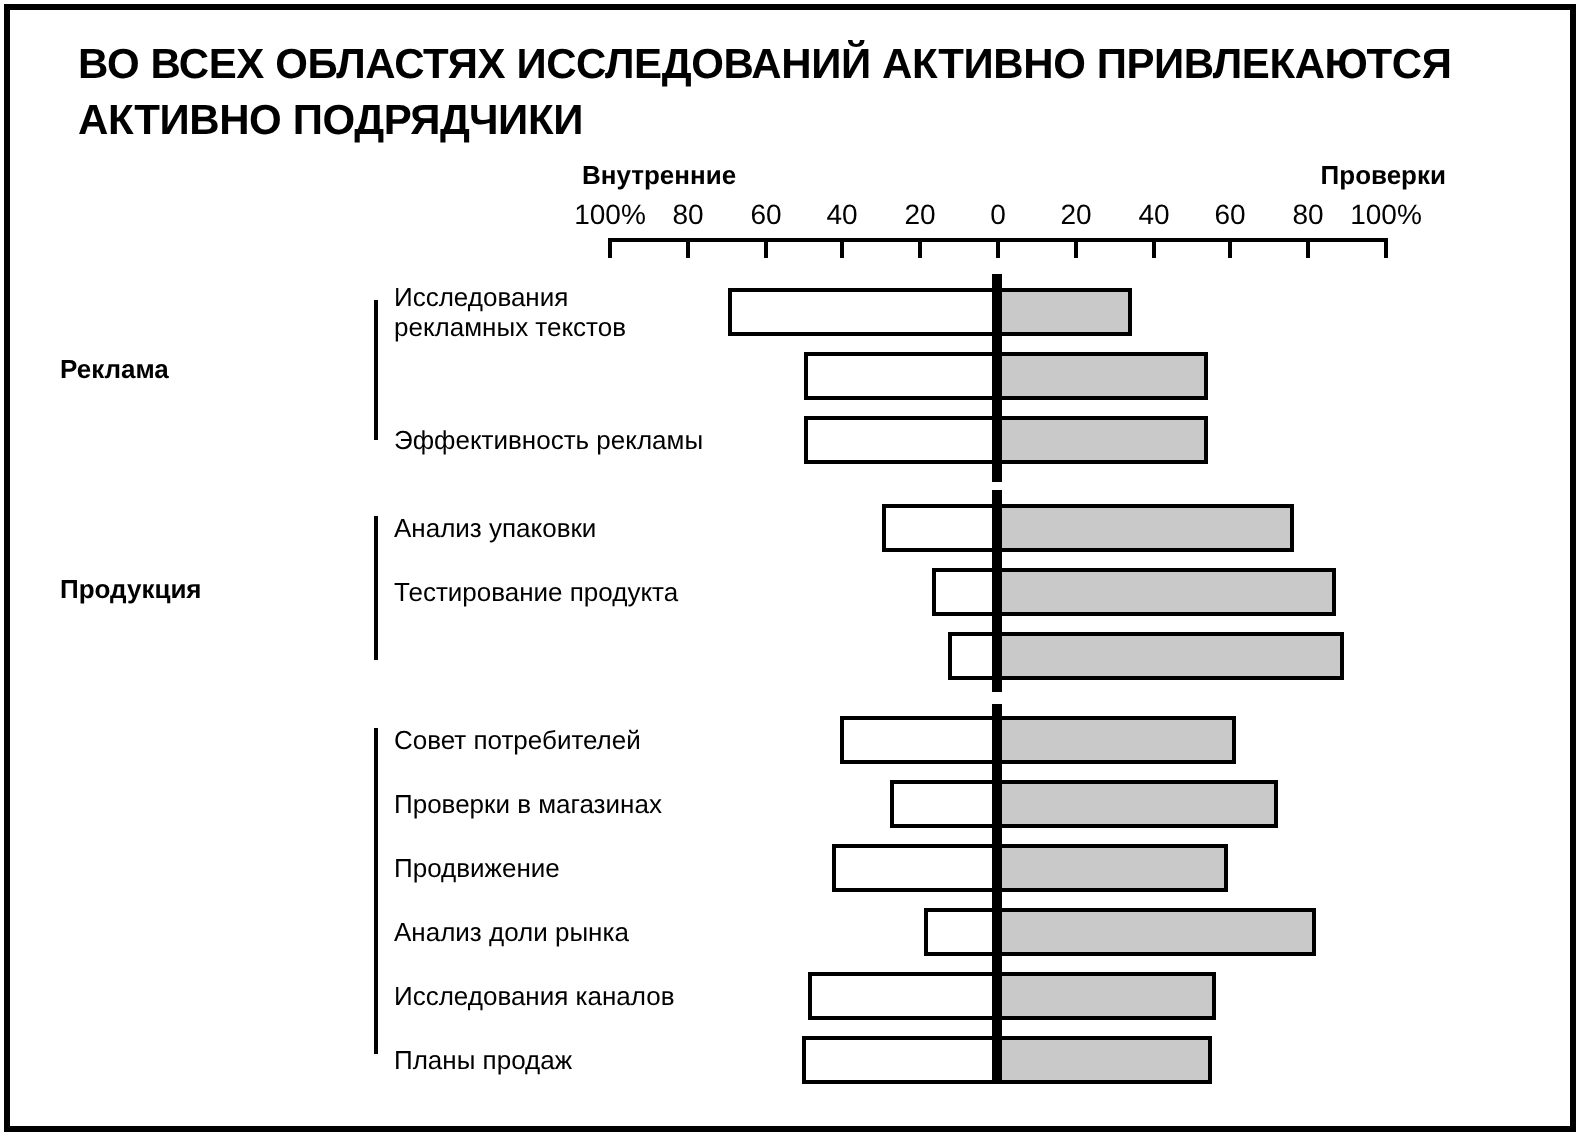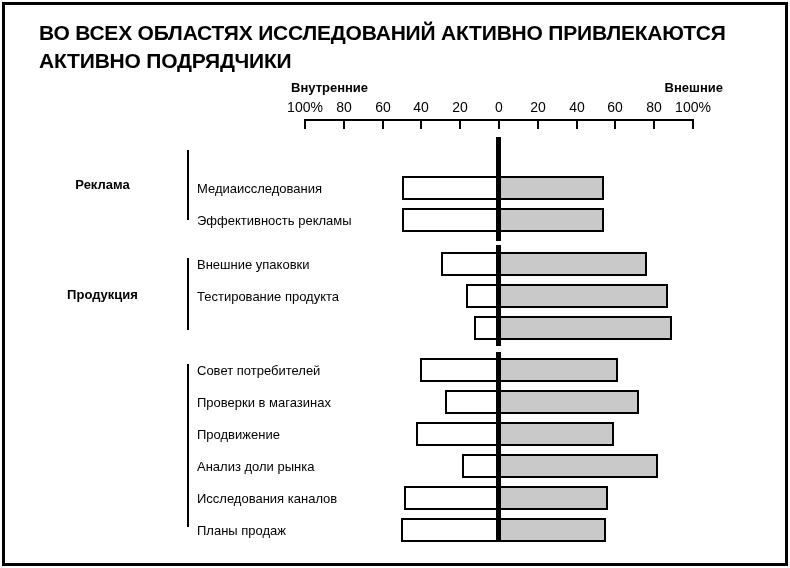--- a/index.html
+++ b/index.html
@@ -8,21 +8,21 @@
   .frame{position:absolute;left:2px;top:2px;right:2px;bottom:2px;border:3px solid #000;}
   .title{position:absolute;left:39px;top:19px;width:700px;font-size:21px;line-height:28px;
          font-weight:bold;letter-spacing:-0.2px;}
   .axis-side-label{position:absolute;top:80px;font-size:13px;font-weight:bold;}
   .axis-side-label.left{left:291px;}
   .axis-side-label.right{right:67px;}
   .tick-label{position:absolute;top:99px;width:44px;text-align:center;font-size:14px;}
   .axis-line{position:absolute;left:305px;top:119px;width:389px;height:2px;background:#000;}
   .tick{position:absolute;top:119px;width:2px;height:10px;background:#000;}
   .zero-line{position:absolute;left:496px;width:5px;background:#000;z-index:5;}
-  .group-label{position:absolute;left:30px;width:145px;text-align:center;
+  .group-label{position:absolute;left:30px;width:145px;text-align:left;
                font-size:13px;font-weight:bold;line-height:16px;}
   .group-bracket{position:absolute;left:187px;width:2px;background:#000;}
   .row{position:absolute;left:0;width:790px;height:24px;}
   .row-label{position:absolute;left:197px;top:50%;transform:translateY(-50%);
              width:175px;font-size:13px;line-height:15px;white-space:pre-line;}
   .bar{position:absolute;top:0;height:24px;border:2px solid #000;box-sizing:border-box;z-index:2;}
   .bar.int{right:291px;background:#fff;}
   .bar.ext{left:498px;background:#c9c9c9;}
 </style>
 </head>
@@ -30,21 +30,21 @@
 
 <div class="stage">
   <div class="frame"></div>
 
   <div class="title">
     <div>ВО ВСЕХ ОБЛАСТЯХ ИССЛЕДОВАНИЙ АКТИВНО ПРИВЛЕКАЮТСЯ</div>
     <div>АКТИВНО ПОДРЯДЧИКИ</div>
   </div>
 
   <div class="axis-side-label left">Внутренние</div>
-  <div class="axis-side-label right">Внешние</div>
+  <div class="axis-side-label right">Проверки</div>
 
   <div class="tick-label" style="left:283px">100%</div>
   <div class="tick-label" style="left:322px">80</div>
   <div class="tick-label" style="left:361px">60</div>
   <div class="tick-label" style="left:399px">40</div>
   <div class="tick-label" style="left:438px">20</div>
   <div class="tick-label" style="left:477px">0</div>
   <div class="tick-label" style="left:516px">20</div>
   <div class="tick-label" style="left:555px">40</div>
   <div class="tick-label" style="left:593px">60</div>
@@ -68,32 +68,37 @@
   <div class="group-label" style="top:287px">Продукция</div>
 
   <div class="group-bracket" style="top:150px;height:70px"></div>
   <div class="group-bracket" style="top:258px;height:72px"></div>
   <div class="group-bracket" style="top:364px;height:163px"></div>
 
   <div class="zero-line" style="top:137px;height:104px"></div>
   <div class="zero-line" style="top:245px;height:101px"></div>
   <div class="zero-line" style="top:352px;height:188px"></div>
 
+  <div class="row" style="top:144px">
+    <div class="row-label">Исследования
+рекламных текстов</div>
+    <div class="bar int" style="width: 135px;"></div>
+    <div class="bar ext" style="width: 68px;"></div>
+  </div>
   <div class="row" style="top:176px">
-    <div class="row-label">Медиаисследования</div>
     <div class="bar int" style="width: 97px;"></div>
     <div class="bar ext" style="width: 106px;"></div>
   </div>
   <div class="row" style="top:208px">
     <div class="row-label">Эффективность рекламы</div>
     <div class="bar int" style="width: 97px;"></div>
     <div class="bar ext" style="width: 106px;"></div>
   </div>
   <div class="row" style="top:252px">
-    <div class="row-label">Внешние упаковки</div>
+    <div class="row-label">Анализ упаковки</div>
     <div class="bar int" style="width: 58px;"></div>
     <div class="bar ext" style="width: 149px;"></div>
   </div>
   <div class="row" style="top:284px">
     <div class="row-label">Тестирование продукта</div>
     <div class="bar int" style="width: 33px;"></div>
     <div class="bar ext" style="width: 170px;"></div>
   </div>
   <div class="row" style="top:316px">
     <div class="bar int" style="width: 25px;"></div>

